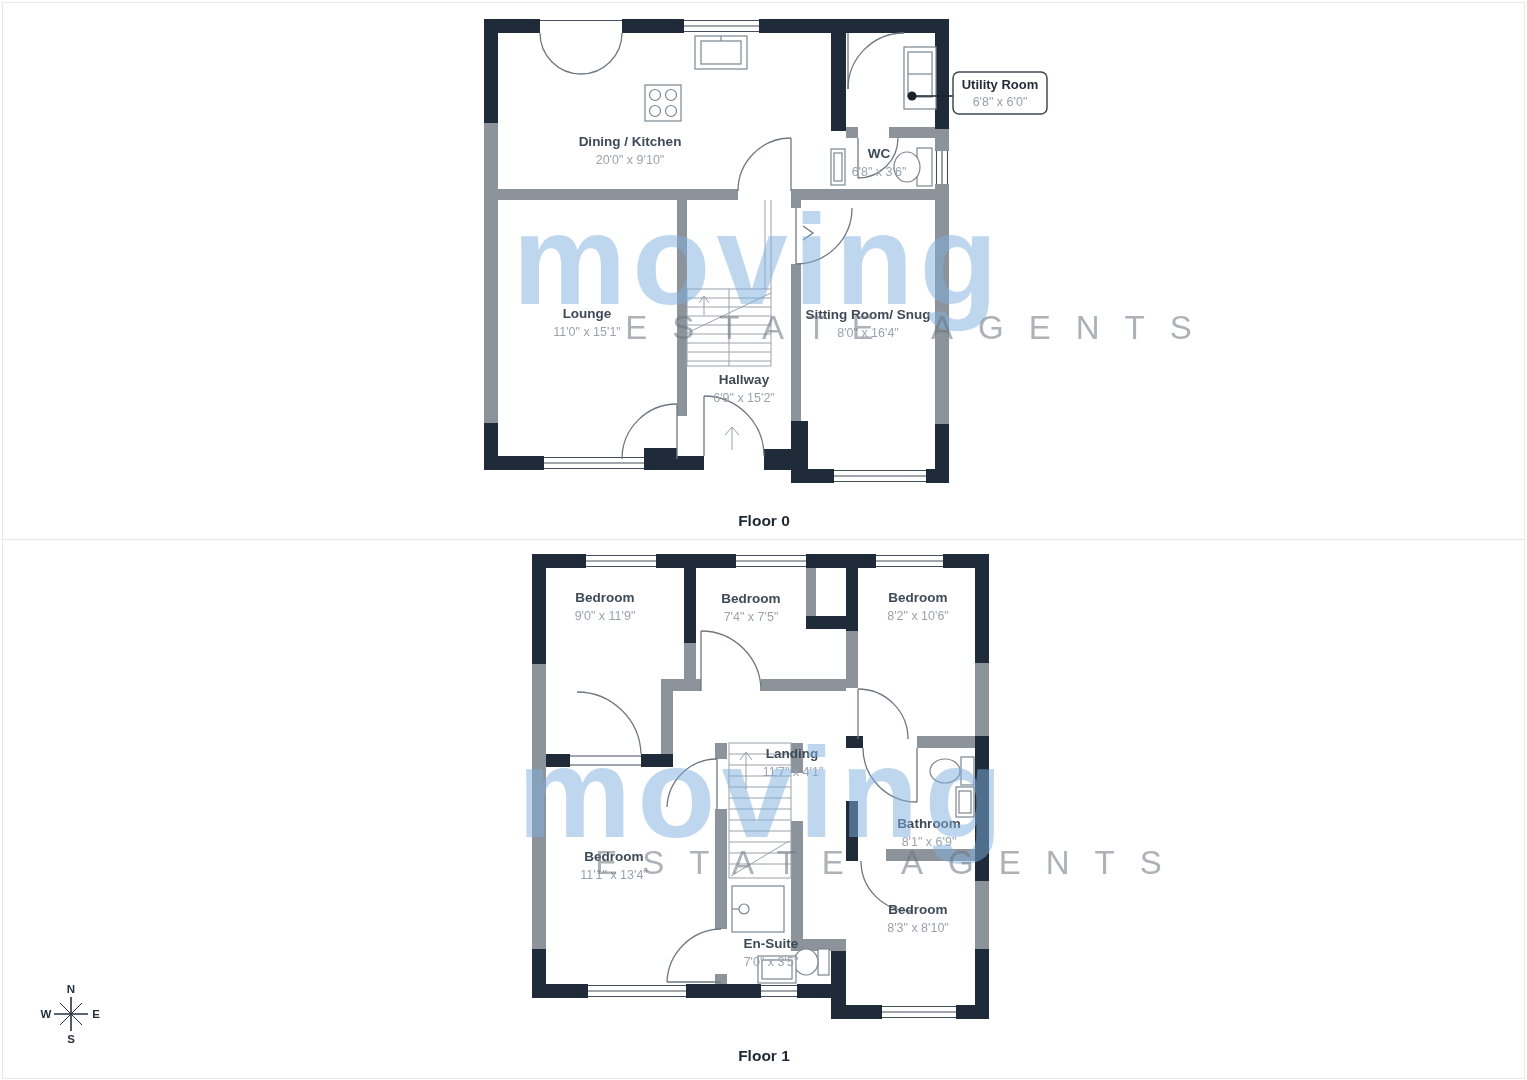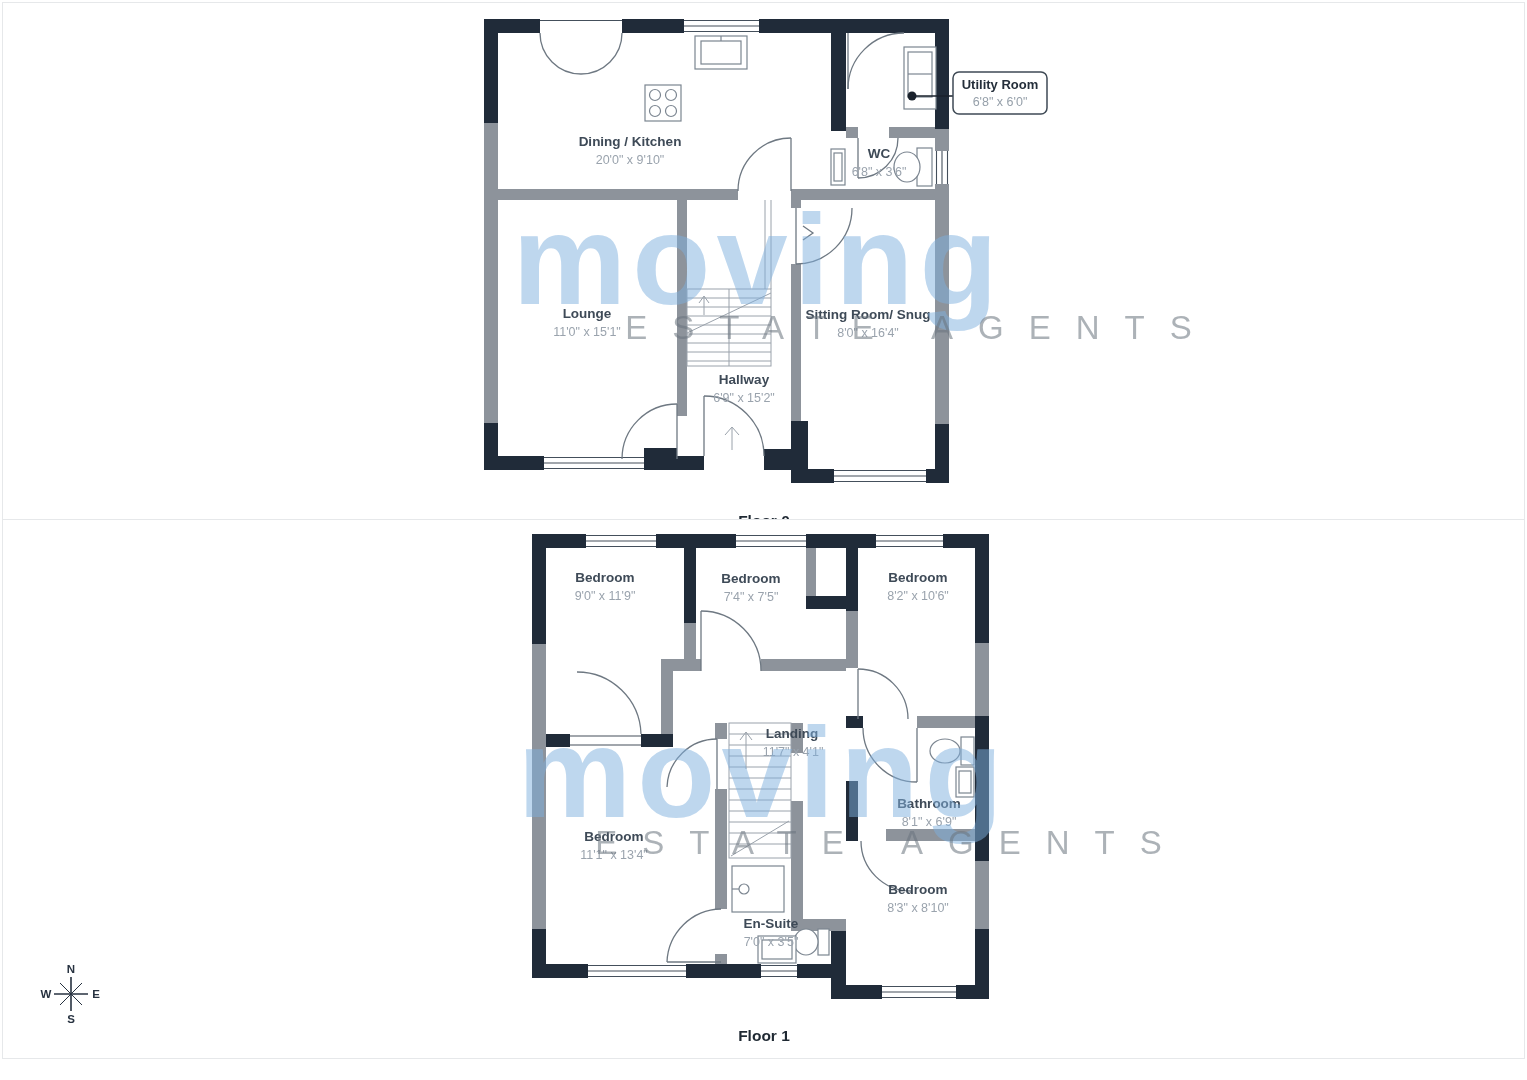--- a/index.html
+++ b/index.html
@@ -1,19 +1,19 @@
 <!DOCTYPE html>
 <html><head>
 <meta charset="utf-8">
 <style>
   html,body{margin:0;padding:0;background:#fff;}
   .page{position:relative;width:1527px;height:1080px;background:#fff;font-family:"Liberation Sans",sans-serif;overflow:hidden;}
   .panel{position:absolute;left:2px;width:1521px;background:#fff;border:1px solid #e6e8ea;}
   #panel0{top:2px;height:536px;}
-  #panel1{top:519px;height:538px;}
+  #panel1{top:539px;height:538px;}
   .panel svg{position:absolute;left:0;top:0;}
   .wd{fill:#202b39;}
   .wg{fill:#8d939b;}
   .win{fill:#ffffff;}
   .wl{stroke:#444f5b;stroke-width:1.1;fill:none;}
   .arc{fill:none;stroke:#6e7882;stroke-width:1.3;}
   .fx{fill:#ffffff;stroke:#7b8590;stroke-width:1.2;}
   .fxn{fill:none;stroke:#7b8590;stroke-width:1.2;}
   .st{stroke:#9aa2ab;stroke-width:1;fill:none;}
   .rname{font:700 13.5px "Liberation Sans",sans-serif;fill:#3e4a57;text-anchor:middle;}

